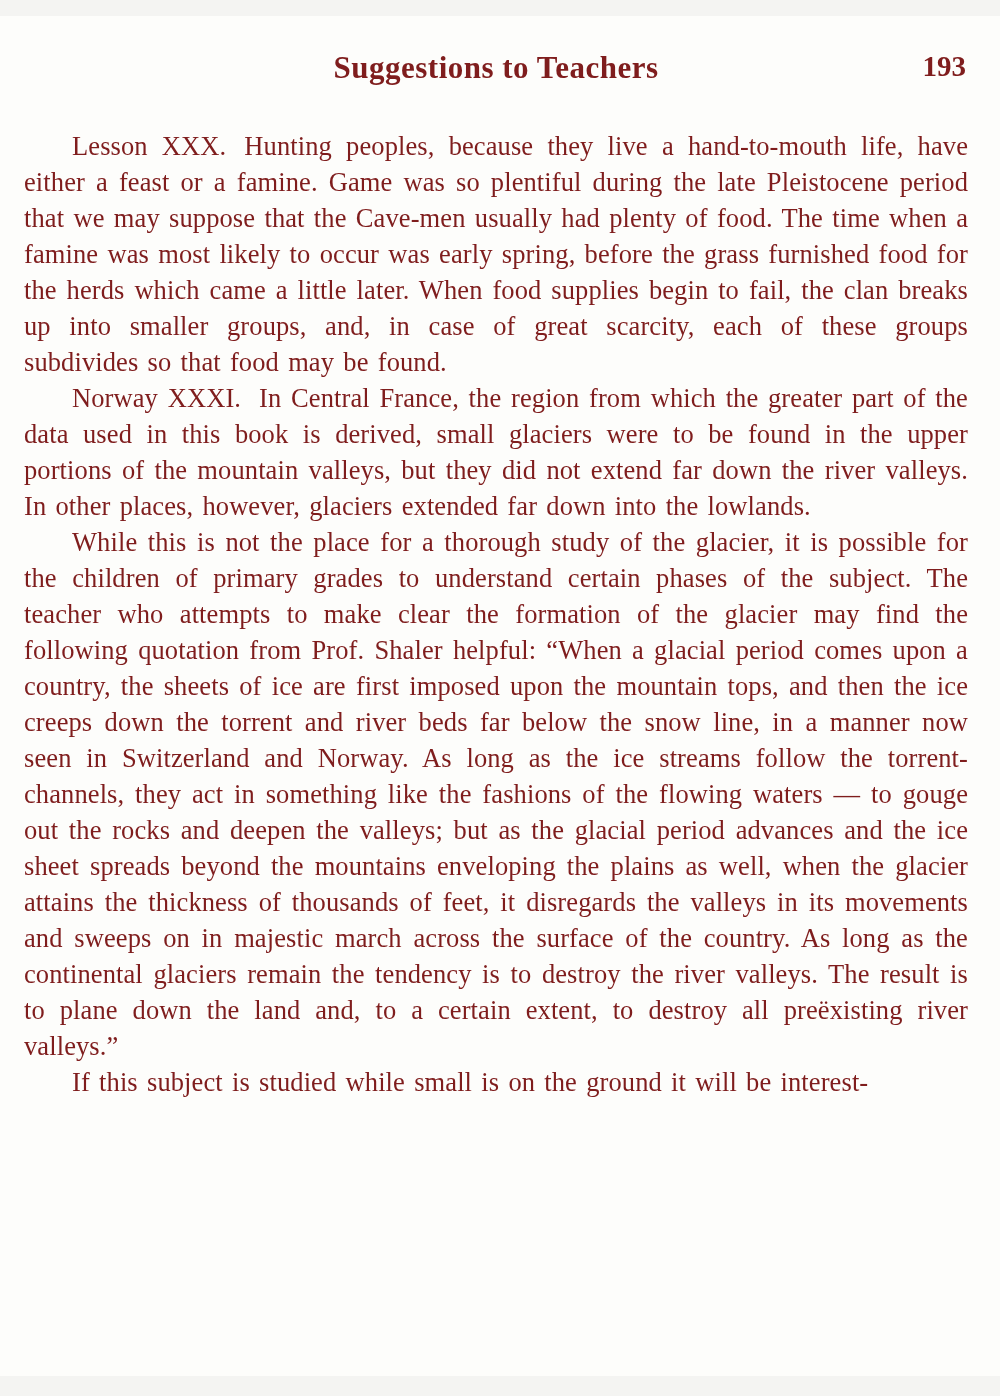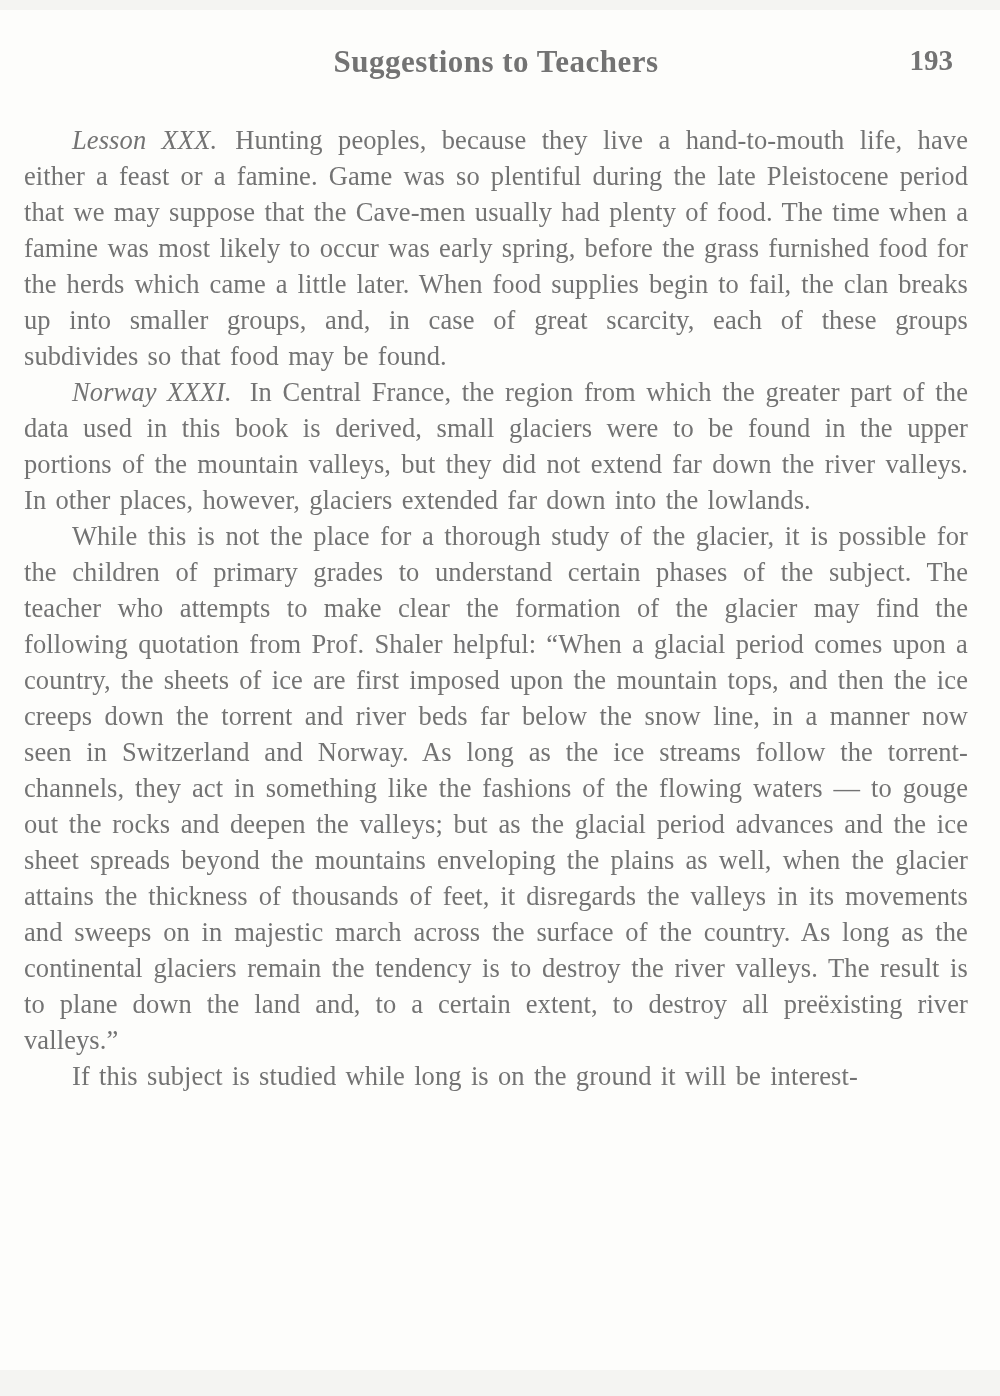--- a/index.html
+++ b/index.html
@@ -4,60 +4,59 @@
 <style>
   html, body {
     margin: 0;
     padding: 0;
     background: #f4f4f2;
   }
   .page {
     position: relative;
     width: 1000px;
     height: 1360px;
-    margin: 10px auto;
+    margin: 16px auto;
     background: #fdfdfb;
-    color: #737373;
+    color: #7f1d1d;
     font-family: "Liberation Serif", "DejaVu Serif", serif;
     box-sizing: border-box;
     padding: 34px 32px 10px 24px;
     overflow: hidden;
   }
   .page-header {
     position: relative;
     height: 52px;
     margin-bottom: 26px;
   }
   .title {
     margin: 0;
     text-align: center;
     font-size: 31px;
     font-weight: 700;
     letter-spacing: 0.5px;
   }
   .page-number {
     position: absolute;
-    right: 15px;
+    right: 2px;
     top: 0;
     font-size: 29px;
     font-weight: 700;
   }
   .body {
     font-size: 26.5px;
     line-height: 36px;
     text-align: justify;
     word-spacing: 2.5px;
     letter-spacing: 0.1px;
   }
   .para {
     margin: 0;
     text-indent: 48px;
   }
   .lead {
-    font-style: italic;
   }
   .lead:not(:empty) {
     padding-right: 18px;
   }
 </style>
 </head>
 <body>
 
 <div class="page">
 
@@ -68,17 +67,17 @@
 
   <main class="body">
 
     <p class="para"><span class="lead">Lesson XXX.</span><span>Hunting peoples, because they live a hand-to-mouth life, have either a feast or a famine.  Game was so plentiful during the late Pleistocene period that we may suppose that the Cave-men usually had plenty of food.  The time when a famine was most likely to occur was early spring, before the grass furnished food for the herds which came a little later.  When food supplies begin to fail, the clan breaks up into smaller groups, and, in case of great scarcity, each of these groups subdivides so that food may be found.</span></p>
 
 
     <p class="para"><span class="lead">Norway XXXI.</span><span>In Central France, the region from which the greater part of the data used in this book is derived, small glaciers were to be found in the upper portions of the mountain valleys, but they did not extend far down the river valleys.  In other places, however, glaciers extended far down into the lowlands.</span></p>
 
     <p class="para"><span>While this is not the place for a thorough study of the glacier, it is possible for the children of primary grades to understand certain phases of the subject.  The teacher who attempts to make clear the formation of the glacier may find the following quotation from Prof. Shaler helpful: “When a glacial period comes upon a country, the sheets of ice are first imposed upon the mountain tops, and then the ice creeps down the torrent and river beds far below the snow line, in a manner now seen in Switzerland and Norway.  As long as the ice streams follow the torrent-channels, they act in something like the fashions of the flowing waters — to gouge out the rocks and deepen the valleys; but as the glacial period advances and the ice sheet spreads beyond the mountains enveloping the plains as well, when the glacier attains the thickness of thousands of feet, it disregards the valleys in its movements and sweeps on in majestic march across the surface of the country.  As long as the continental glaciers remain the tendency is to destroy the river valleys.  The result is to plane down the land and, to a certain extent, to destroy all preëxisting river valleys.”</span></p>
 
-    <p class="para"><span>If this subject is studied while long is on the ground it will be interest-</span></p>
+    <p class="para"><span>If this subject is studied while small is on the ground it will be interest-</span></p>
 
   </main>
 
 </div>
 
 </body></html>

